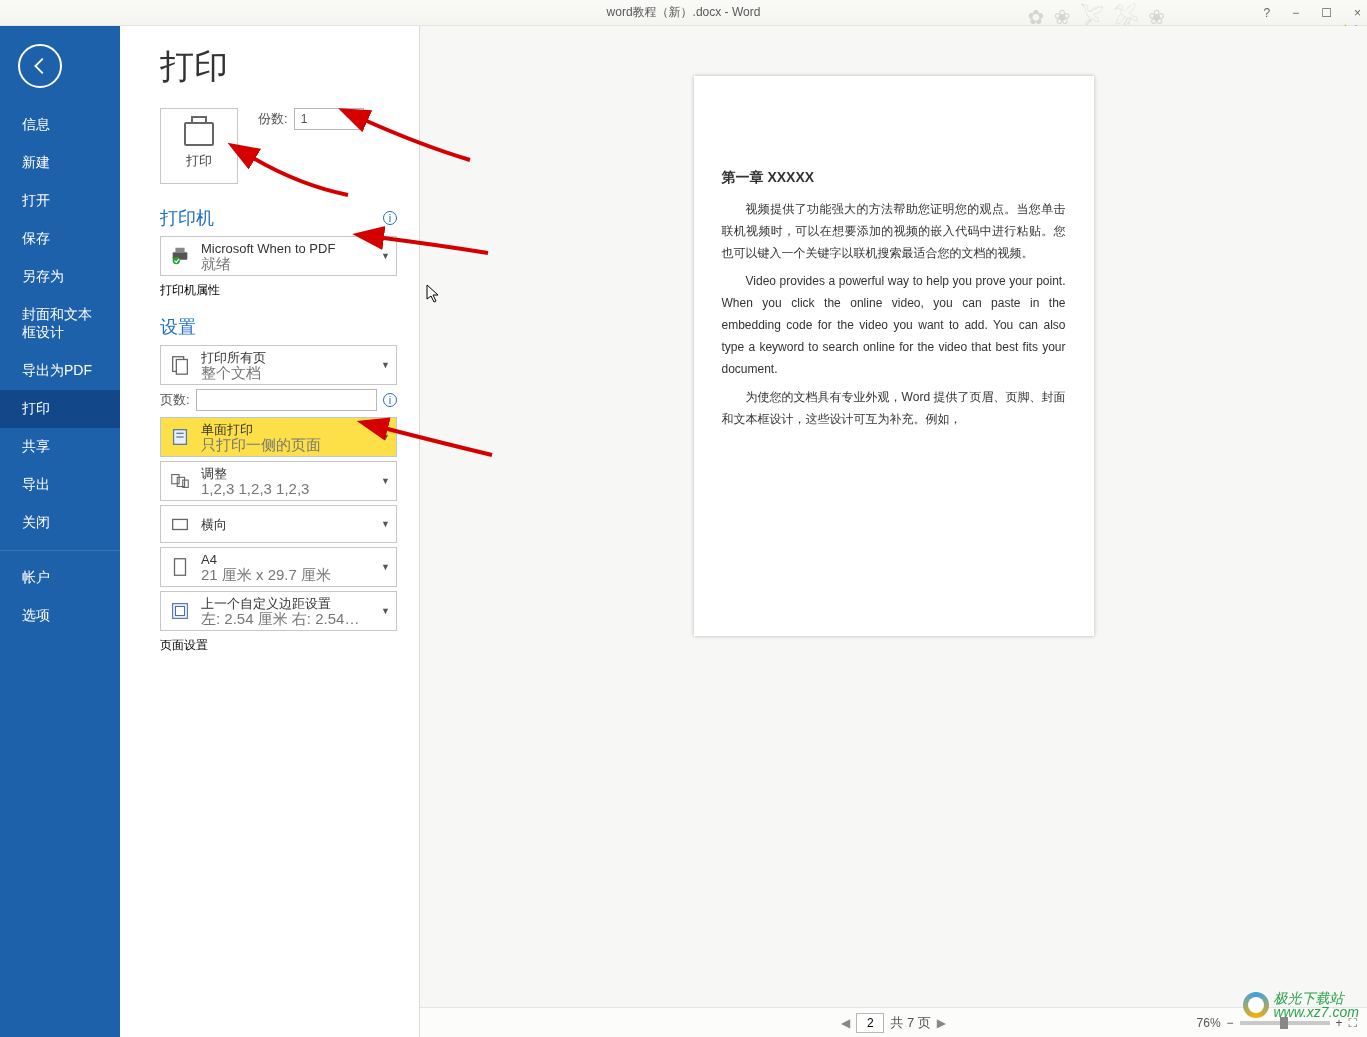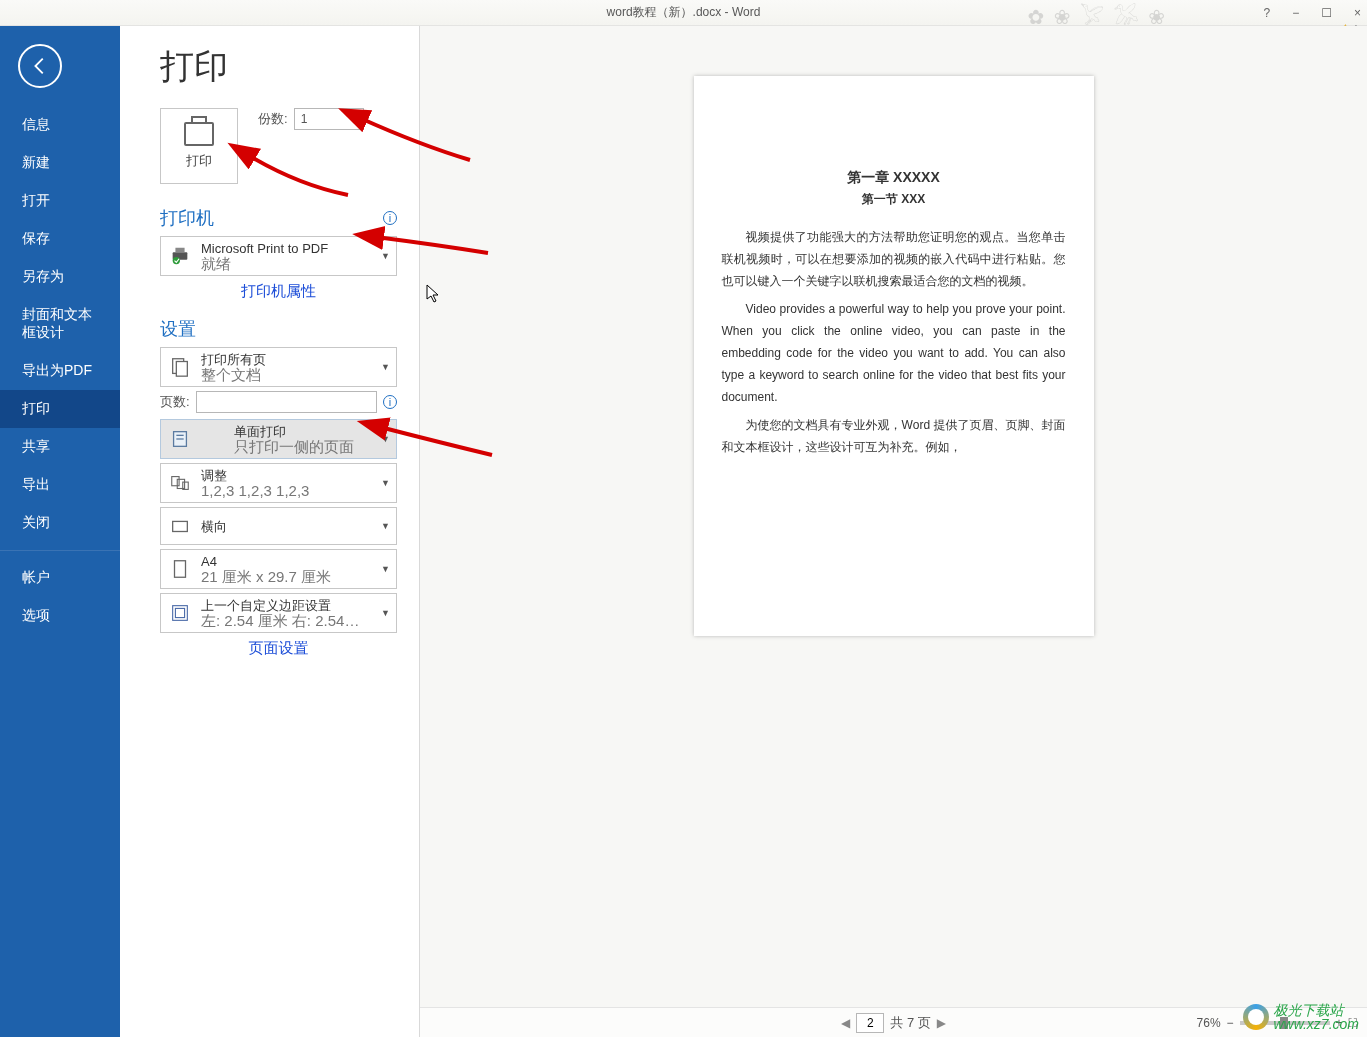--- a/index.html
+++ b/index.html
@@ -38,57 +38,57 @@
 
 .copies { display:flex; align-items:center; gap:6px; font-size:13px; color:#555;justify-content:space-between; }
 .copies .spin { width:70px; height:22px; border:1px solid #b7b7b7; display:flex; align-items:center; }
 .copies .spin .val { flex:1; padding:0 6px; font-size:12px; }
 .copies .spin .arrows { display:flex; flex-direction:column; font-size:7px; color:#666; padding-right:3px; line-height:8px; }
 
 .sect-title { color:#1f6fc2; font-size:18px; margin:6px 0 6px 0; display:flex; justify-content:space-between; align-items:center; }
 .sect-title .info{font-size:11px; color:#1f6fc2; border:1px solid #1f6fc2; border-radius:50%; width:14px; height:14px; display:flex; align-items:center; justify-content:center;}
 
 .selector { border:1px solid #c7c7c7; display:flex; align-items:center; min-height:38px; padding:4px 6px; margin-bottom:4px; background:#fff; position:relative; font-size:12px; color:#444; }
-.selector.highlight { background:#e5e5e5; border-color:#b4c9de;gap:33px; }
+.selector.highlight { background:#fde047; border-color:#b4c9de; }
 .selector .sicon { width:26px; height:26px; margin-right:8px; display:flex; align-items:center; justify-content:center; color:#666; }
 .selector .sicon svg{width:22px; height:22px;}
 .selector .stext { display:flex; flex-direction:column; line-height:15px; }
 .selector .stext .l1 { font-size:13px; color:#333; }
 .selector .stext .l2 { font-size:15px; color:#777; }
 .selector .caret { position:absolute; right:6px; top:50%; transform:translateY(-50%); font-size:9px; color:#555; }
 
-.link-right { text-align:center; font-size:15px; color:#1d4ed8; margin:2px 0 10px; }
+.link-right { text-align:left; font-size:12px; color:#000000; margin:2px 0 10px; }
 
 .pages-row { display:flex; align-items:center; gap:6px; font-size:13px; color:#555; margin-bottom:6px; }
 .pages-row input{ flex:1; height:22px; border:1px solid #b7b7b7; padding:0 4px; font-size:12px; }
 .pages-row .info{font-size:11px; color:#1f6fc2; border:1px solid #1f6fc2; border-radius:50%; width:14px; height:14px; display:flex; align-items:center; justify-content:center;}
 
 
 .preview { flex:1; display:flex; flex-direction:column; background:#f7f7f5; min-width:0; position:relative; }
 .preview .canvas { flex:1; display:flex; align-items:flex-start; justify-content:center; padding-top:50px; overflow:hidden; }
 .page { width:400px; height:560px; background:#fff; box-shadow:0 0 4px rgba(0,0,0,.25); padding:90px 28px 20px; font-size:12px; color:#333; line-height:22px; }
-.page .h1 { text-align:center; font-weight:bold; font-size:14px; }
+.page .h1 { text-align:left; font-weight:bold; font-size:14px; margin-bottom:10px; }
 .page .h2 { text-align:center; font-weight:bold; font-size:12px; margin-bottom:16px; }
 .page p { text-indent:2em; margin-bottom:6px; text-align:justify; }
 
 .preview-footer { height:30px; display:flex; align-items:center; justify-content:center; gap:8px; font-size:13px; color:#555; border-top:1px solid #e4e4e4; background:#fcfcfb; position:relative; }
 .preview-footer .pgnav { display:flex; align-items:center; gap:6px; }
 .preview-footer .pgnav .arrow{color:#888; font-size:12px;}
 .preview-footer input{ width:28px; height:20px; border:1px solid #b7b7b7; text-align:center; font-size:12px; }
 .preview-footer .zoom { position:absolute; right:10px; display:flex; align-items:center; gap:6px; font-size:12px;}
 .preview-footer .zoom .slider{ width:90px; height:4px; background:#c9c9c9; position:relative; }
 .preview-footer .zoom .slider::after{content:""; position:absolute; left:45%; top:-4px; width:8px; height:12px; background:#888;}
 
 
 .arrow-red { position:absolute; pointer-events:none; }
 .arrow-red svg { overflow:visible; }
 
 .cursor { position:absolute; left:426px; top:284px; font-size:16px; color:#000; pointer-events:none; }
 
-.watermark { position:absolute; right:8px; bottom:6px; font-size:14px; color:#2aa54a; font-style:italic; display:flex; align-items:center; gap:4px; }
+.watermark { position:absolute; right:8px; bottom:18px; font-size:14px; color:#2aa54a; font-style:italic; display:flex; align-items:center; gap:4px; }
 .watermark .logo{ width:26px; height:26px; border-radius:50%; background:conic-gradient(#3aa0e8,#f5b106,#3aa0e8); position:relative;}
 .watermark .logo::after{content:""; position:absolute; inset:5px; background:#fff; border-radius:50%;}
 </style>
 </head>
 <body>
 
 <div class="app">
   <div class="titlebar">
     <span class="decor">✿ ❀ 𓅯 𓅮 ❀</span>
     <span class="title">word教程（新）.docx - Word</span>
@@ -154,21 +154,21 @@
       <div class="selector">
         <div class="sicon">
           <svg viewBox="0 0 24 24" fill="#555">
               <rect x="4" y="8" width="16" height="8" rx="1"></rect>
               <rect x="7" y="3" width="10" height="5" fill="#888"></rect>
               <circle cx="8" cy="17" r="4" fill="#2e9b3a"></circle>
               <path d="M6 17 l2 2 l3 -4" stroke="#fff" stroke-width="1.3" fill="none"></path>
             </svg>
         </div>
         <div class="stext">
-          <div class="l1">Microsoft Print to PDF</div>
+          <div class="l1">Microsoft When to PDF</div>
           <div class="l2">就绪</div>
         </div>
         <div class="caret">▼</div>
       </div>
       <div class="link-right">打印机属性</div>
 
       <div class="sect-title">设置</div>
 
       <div class="selector">
         <div class="sicon">
@@ -259,21 +259,20 @@
         <div class="caret">▼</div>
       </div>
 
       <div class="link-right">页面设置</div>
     </div>
 
     <div class="preview">
       <div class="canvas">
         <div class="page">
           <div class="h1">第一章 XXXXX</div>
-          <div class="h2">第一节  XXX</div>
           <p>视频提供了功能强大的方法帮助您证明您的观点。当您单击联机视频时，可以在想要添加的视频的嵌入代码中进行粘贴。您也可以键入一个关键字以联机搜索最适合您的文档的视频。</p>
           <p>Video provides a powerful way to help you prove your point. When you click the online video, you can paste in the embedding code for the video you want to add. You can also type a keyword to search online for the video that best fits your document.</p>
           <p>为使您的文档具有专业外观，Word 提供了页眉、页脚、封面和文本框设计，这些设计可互为补充。例如，</p>
         </div>
       </div>
       <div class="preview-footer">
         <div class="pgnav">
           <span class="arrow">◀</span>
           <input type="text" value="2" style="">
           <span>共 7 页</span>

